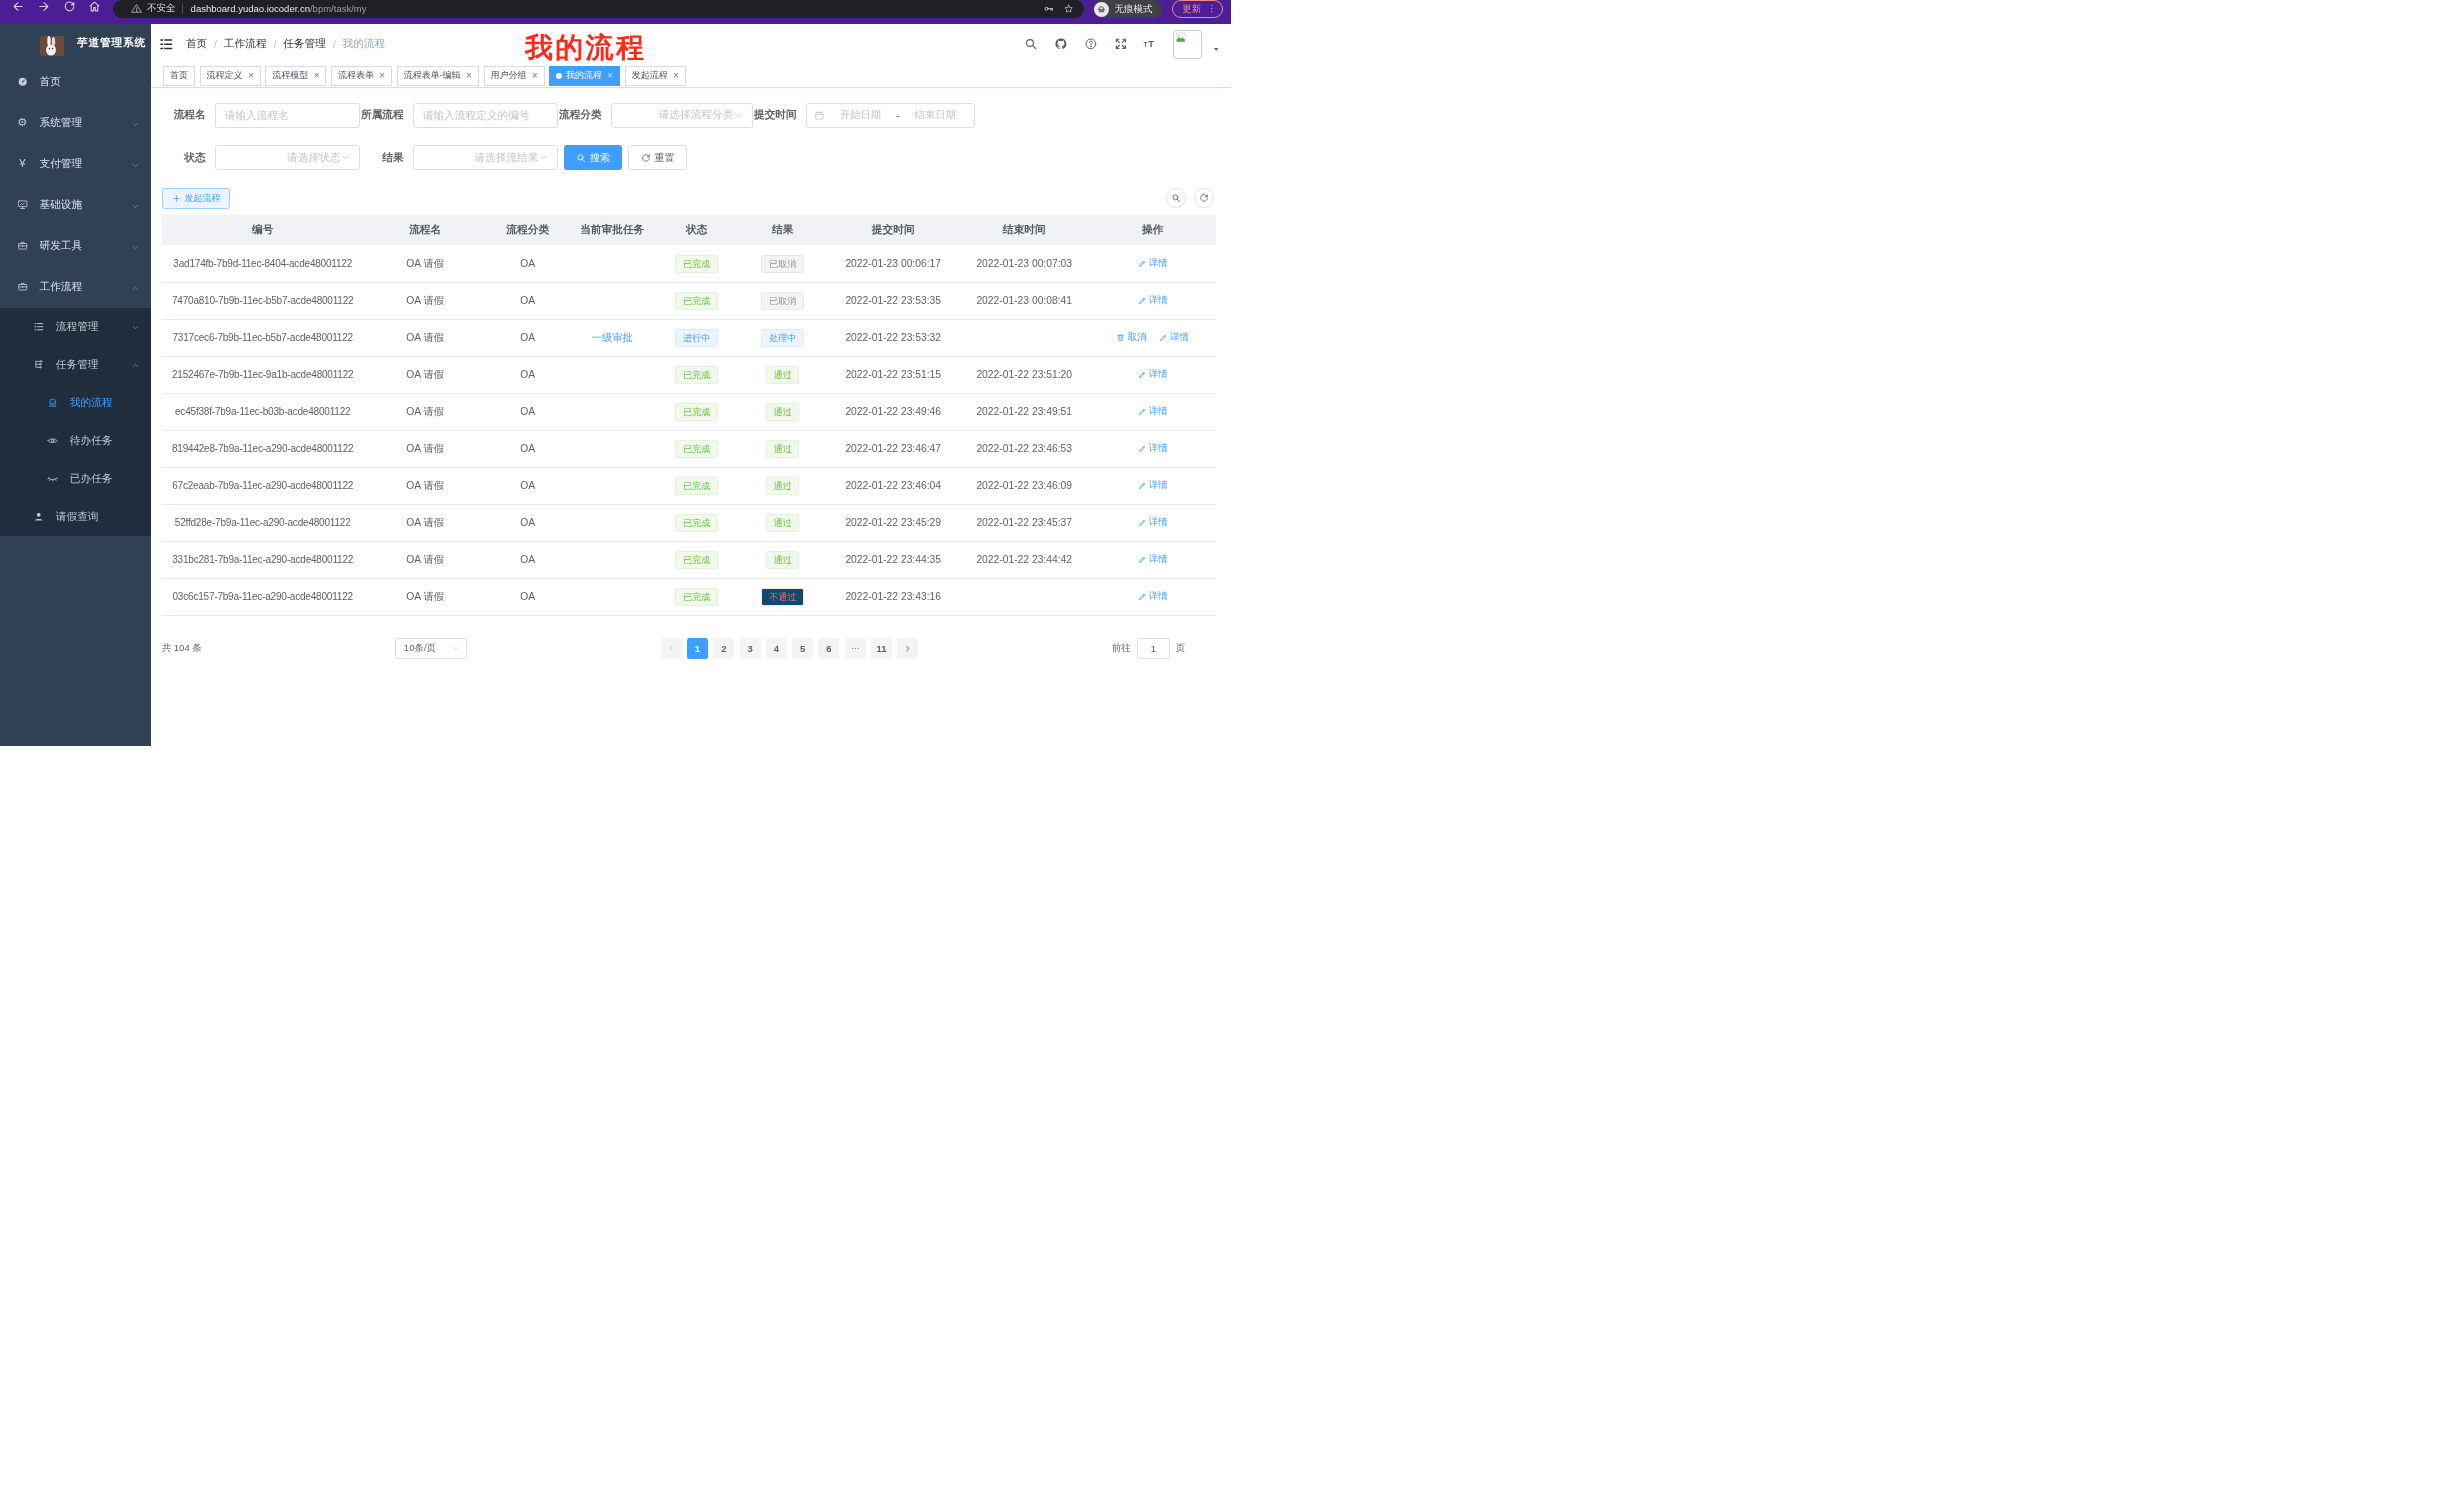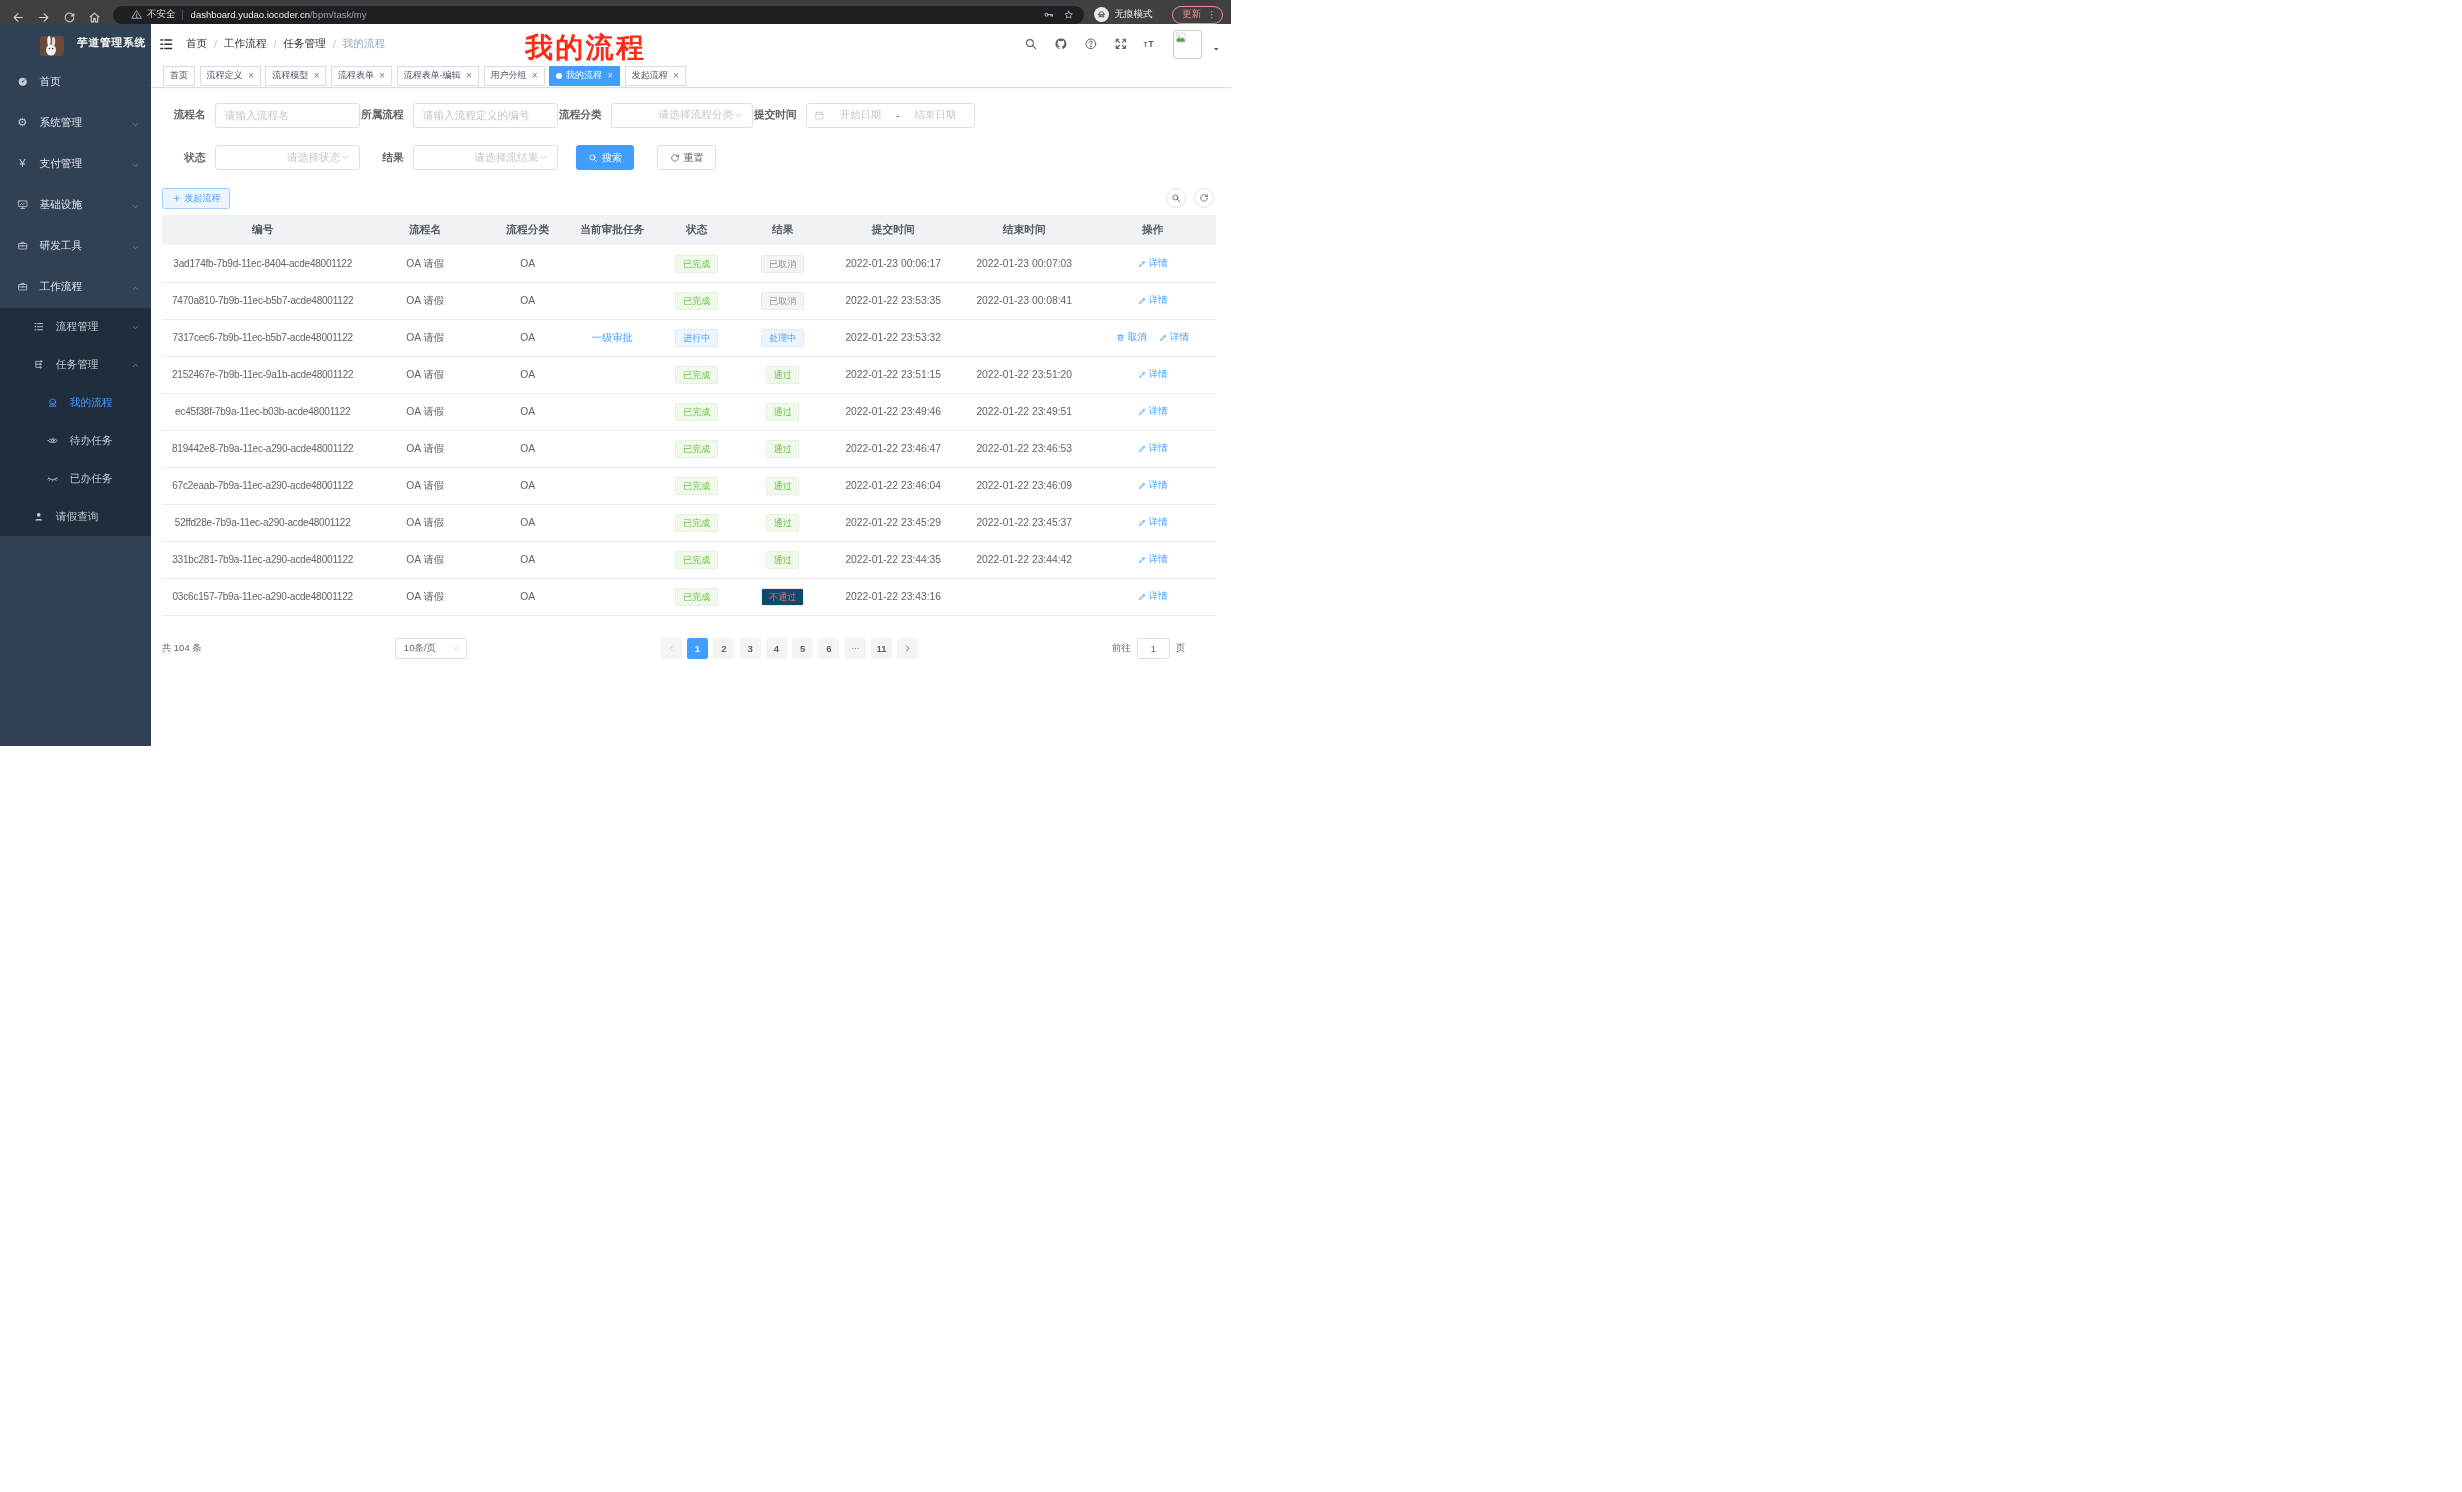--- a/index.html
+++ b/index.html
@@ -1,21 +1,21 @@
 <!DOCTYPE html>
 <html style="font-size:12px"><head>
 <meta charset="utf-8">
 <style>
   html,body{margin:0;padding:0;background:#fff;}
   *{box-sizing:border-box;}
   body{font-family:"Liberation Sans","DejaVu Sans",sans-serif;}
   .screen{position:relative;width:1231px;height:746px;overflow:hidden;background:#fff;}
 
   
-  .browser-bar{height:23.6px;background:#404040;display:flex;align-items:flex-end;padding:0 7.6px;gap:3px;}
+  .browser-bar{height:23.6px;background:#4c1d95;display:flex;align-items:flex-start;padding:0 7.6px;gap:3px;}
   .bic{display:inline-flex;align-items:center;justify-content:center;width:13px;height:13px;color:#cfd2d6;flex:0 0 auto;}
   .bic svg{width:100%;height:100%;}
   .bnav{margin:0 4.6px;}
   .omnibox{flex:1;height:17.5px;margin:0 6px 0 4.6px;background:#1f2023;border-radius:9px;display:flex;align-items:center;padding:0 9px;font-size:9.5px;color:#e8eaed;min-width:0;}
   .omnibox .warn{width:10px;height:10px;color:#c4c7cc;margin-right:4.6px;}
   .omnibox .notsecure{color:#dadce0;margin-right:6.8px;}
   .omnibox .osep{width:0.8px;height:10px;background:#4a4d51;margin-right:7.6px;}
   .omnibox .path{color:#9aa0a6;}
   .omnibox .ospacer{flex:1;}
   .omnibox .bic{width:11.4px;height:11.4px;margin-left:9px;color:#c4c7cc;}
@@ -505,21 +505,21 @@
             <span class="flabel">结果</span>
             <div class="control sel" style="width:145px">
               <span class="ph">请选择流结果</span>
               <span class="caret">
                   <svg viewBox="0 0 24 24" fill="none" stroke="currentColor" stroke-width="1.8" stroke-linecap="round" stroke-linejoin="round">
                     <path d="M6 9l6 6.5L18 9"></path>
                   </svg>
                 </span>
             </div>
           </div>
-          <div class="fgroup" style="margin-left:18px;gap:23px;">
+          <div class="fgroup" style="margin-left:6px;gap:6px;">
             <button class="btn btn-primary">
               <span class="bi">
                   <svg viewBox="0 0 24 24" fill="none" stroke="currentColor" stroke-width="2" stroke-linecap="round" stroke-linejoin="round">
                     <circle cx="10.5" cy="10.5" r="6"></circle>
                     <path d="M15 15l5.5 5.5"></path>
                   </svg>
                 </span>
               <span>搜索</span>
             </button>
             <button class="btn btn-default">

